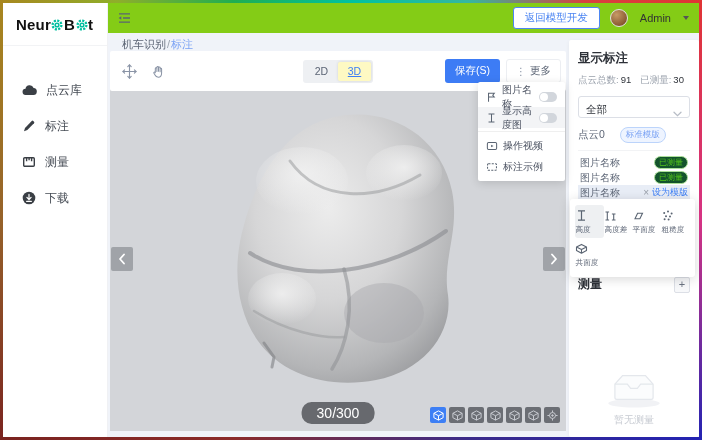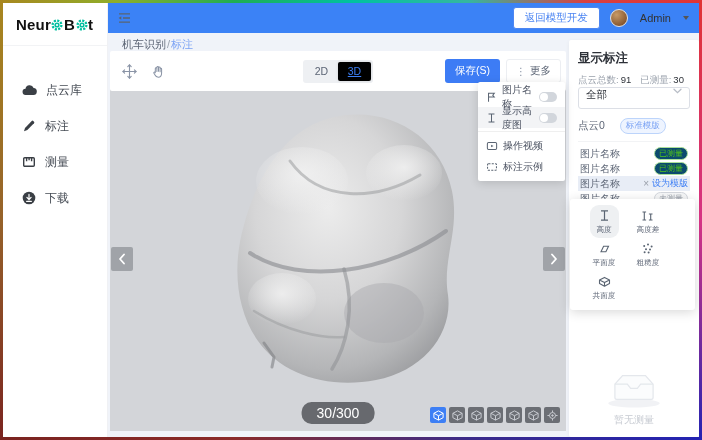--- a/index.html
+++ b/index.html
@@ -16,40 +16,40 @@
   
   .sidebar { position:absolute; left:3px; top:3px; bottom:3px; width:105px; background:#fff; border-right:1px solid #f0f1f4; z-index:5; }
   .logo-row { height:43px; display:flex; align-items:center; padding-left:13px; border-bottom:1px solid #f2f3f5;text-align:right; }
   .logo { font-weight:bold; font-size:15px; color:#111; letter-spacing:.2px; display:flex; align-items:center; }
   .logo svg { margin:1px 0.5px 0 0.5px; }
   .side-menu { padding-top:26px; }
   .side-item { display:flex; align-items:center; gap:9px; height:36px; padding-left:19px; font-size:12px; color:#454b54; cursor:pointer; }
   .side-item svg { flex:0 0 auto; }
 
   
-  .top-header { position:absolute; left:108px; top:3px; right:3px; height:30px; background:#3b82f6; display:flex; align-items:center; z-index:4; }
+  .top-header { position:absolute; left:108px; top:3px; right:3px; height:30px; background:#84cc16; display:flex; align-items:center; z-index:4; }
   .collapse { margin-left:9px; display:flex; align-items:center; cursor:pointer; }
   .header-right { margin-left:auto; display:flex; align-items:center; gap:10px; padding-right:10px; }
   .back-btn { border:1px solid #4d86f2; color:#4d86f2; background:#fff; font-size:10.5px; padding:3px 11px; border-radius:3px; cursor:pointer; font-family:inherit; }
   .user { display:flex; align-items:center; gap:12px; cursor:pointer; }
   .avatar { width:18px; height:18px; border-radius:50%; background:radial-gradient(circle at 35% 30%,#c79a66,#8a5a32 70%,#5f3a1c); border:1px solid #e2e2e2; }
   .user-name { font-size:11px; color:#333; }
   .caret-down { width:0; height:0; border-left:3.5px solid transparent; border-right:3.5px solid transparent; border-top:4px solid #555; }
 
   
   .breadcrumb { position:absolute; left:122px; top:37px; font-size:11px; z-index:3; }
   .bc-parent { color:#5c6575; } .bc-sep { color:#9aa2ad; margin:0 1px; } .bc-current { color:#7aa2f4; }
 
   
   .toolbar { position:absolute; left:110px; top:51px; width:456px; height:40px; background:#fff; border-radius:2px; display:flex; align-items:center; z-index:3; }
   .tb-left { display:flex; align-items:center; gap:13px; padding-left:11px; }
   .tb-icon { display:flex; cursor:pointer; }
   .seg { position:absolute; left:50%; transform:translateX(-50%); display:flex; background:#eef0f3; border-radius:3px; padding:2px; }
   .seg-btn { width:33px; height:19px; font-size:10.5px; display:flex; align-items:center; justify-content:center; color:#5c6575; border-radius:2px; cursor:pointer; }
-  .seg-btn.active { background:#000000; color:#3d7ff5; box-shadow:0 0 3px rgba(0,0,0,.12);text-decoration:underline; }
+  .seg-btn.active { background:#fef9c3; color:#3d7ff5; box-shadow:0 0 3px rgba(0,0,0,.12);text-decoration:underline; }
   .tb-right { margin-left:auto; display:flex; align-items:center; gap:6px; padding-right:5px; }
   .save-btn { background:#3d7cf5; color:#fff; border:none; font-size:10.5px; padding:5px 10px; border-radius:3px; cursor:pointer; font-family:inherit; }
   .more-btn { background:#fff; border:1px solid #eceef2; color:#5c6575; font-size:10.5px; padding:4px 9px; border-radius:3px; cursor:pointer; display:flex; align-items:center; gap:4px; font-family:inherit; }
   .more-dots { color:#8a94a6; font-size:10px; letter-spacing:0; }
 
   
   .menu { position:absolute; left:478px; top:82px; width:87px; background:#fff; border-radius:2px; box-shadow:0 2px 10px rgba(0,0,0,.14); padding:4px 0; z-index:20; }
   .menu-item { display:flex; align-items:center; gap:5px; height:21px; padding:0 8px; font-size:10px; color:#4a5160; cursor:pointer; }
   .menu-item.hover { background:#f3f4f6; }
   .menu-item svg { flex:0 0 auto; }
@@ -67,43 +67,43 @@
   .cube-btn.active { background:#3d7ff5; color:#fff; }
   .tooth { position:absolute; left:84px; top:14px; }
 
   
   .panel { position:absolute; left:569px; top:40px; width:130px; bottom:3px; background:#fff; border-radius:2px; box-shadow:0 1px 4px rgba(0,0,0,.05); z-index:3; padding:10px 9px 0 9px; }
   .panel-title { font-size:12.5px; font-weight:bold; color:#2d3138; }
   .stats { display:flex; gap:9px; margin-top:7px; font-size:9.5px; color:#99a0ab; white-space:nowrap; }
   .stats b { color:#2d3138; font-weight:normal; margin-left:2px; }
   .btn-row { display:flex; gap:5px; margin-top:9px; }
   .blue-outline { border:1px solid #7fa9f3; color:#3d7ff5; background:#fff; font-size:9.5px; padding:4px 5px; border-radius:3px; cursor:pointer; white-space:nowrap; font-family:inherit; }
-  .select { height:22px; border:1px solid #dcdfe6; border-radius:3px; display:flex; align-items:flex-start; justify-content:space-between; padding:0 7px; font-size:10.5px; color:#2d3138; cursor:pointer; }
+  .select { margin-top:9px; height:22px; border:1px solid #dcdfe6; border-radius:3px; display:flex; align-items:flex-end; justify-content:space-between; padding:0 7px; font-size:10.5px; color:#2d3138; cursor:pointer; }
   .tpl-row { display:flex; align-items:center; gap:15px; margin-top:9px; padding-bottom:7px; border-bottom:1px solid #f2f3f5; font-size:10.5px; color:#5c6575; }
   .tpl-badge { font-size:8.5px; color:#7aa2f4; background:#eef4ff; border:1px solid #bcd4fb; border-radius:8px; padding:1px 5px; white-space:nowrap; }
   .img-row { display:flex; align-items:center; height:15px; font-size:10px; color:#5c6575; padding:0 2px; cursor:pointer; }
   .img-rows { margin-top:4px; }
   .img-row .spacer { flex:1; }
   .badge { font-size:8px; padding:0 4px; border-radius:7px; border:1px solid; line-height:11px; white-space:nowrap; }
-  .badge.green { color:#52c41a; border-color:#abe098; background:#0c4a6e; }
+  .badge.green { color:#52c41a; border-color:#abe098; background:#14532d; }
   .badge.gray { color:#9aa0aa; border-color:#d4d7dd; background:#f6f7f8; }
   .img-row.selected { background:#e8edf6; }
   .row-close { color:#9aa0aa; font-size:10px; margin-right:3px; }
   .row-action { color:#3d7ff5; font-size:9px; white-space:nowrap; }
 
   .measure-head { position:absolute; left:9px; right:9px; top:236px; display:flex; align-items:center; justify-content:space-between; }
   .measure-title { font-size:12px; font-weight:bold; color:#2d3138; }
   .plus-btn { width:16px; height:16px; border:1px solid #dcdfe6; border-radius:2px; background:#f7f8fa; color:#6a7280; font-size:11px; line-height:13px; text-align:center; cursor:pointer; }
   .empty { position:absolute; left:0; right:0; bottom:10px; display:flex; flex-direction:column; align-items:center; gap:4px; }
   .empty-text { font-size:10px; color:#c6cad1; }
 
   
   .tools-pop { position:absolute; left:570px; top:199px; width:125px; background:#fff; border-radius:3px; box-shadow:0 2px 12px rgba(0,0,0,.16); padding:6px 5px; z-index:15; }
   .tools-grid { display:flex; flex-wrap:wrap; }
-  .tool { width:28.5px; display:flex; flex-direction:column; align-items:center; gap:2px; padding:4px 0 3px 0; border-radius:9px; cursor:pointer; color:#5a6472;margin-left:15px; }
+  .tool { width:28.5px; display:flex; flex-direction:column; align-items:flex-start; gap:2px; padding:4px 0 3px 0; border-radius:3px; cursor:pointer; color:#5a6472; }
   .tool.selected { background:#eef0f2; }
   .tool-label { font-size:8px; color:#5c6575; white-space:nowrap; transform:scale(.95); }
 </style>
 </head>
 <body>
 
 <div class="frame">
   <div class="edge top"></div>
   <div class="edge bottom"></div>
   <div class="edge left"></div>

